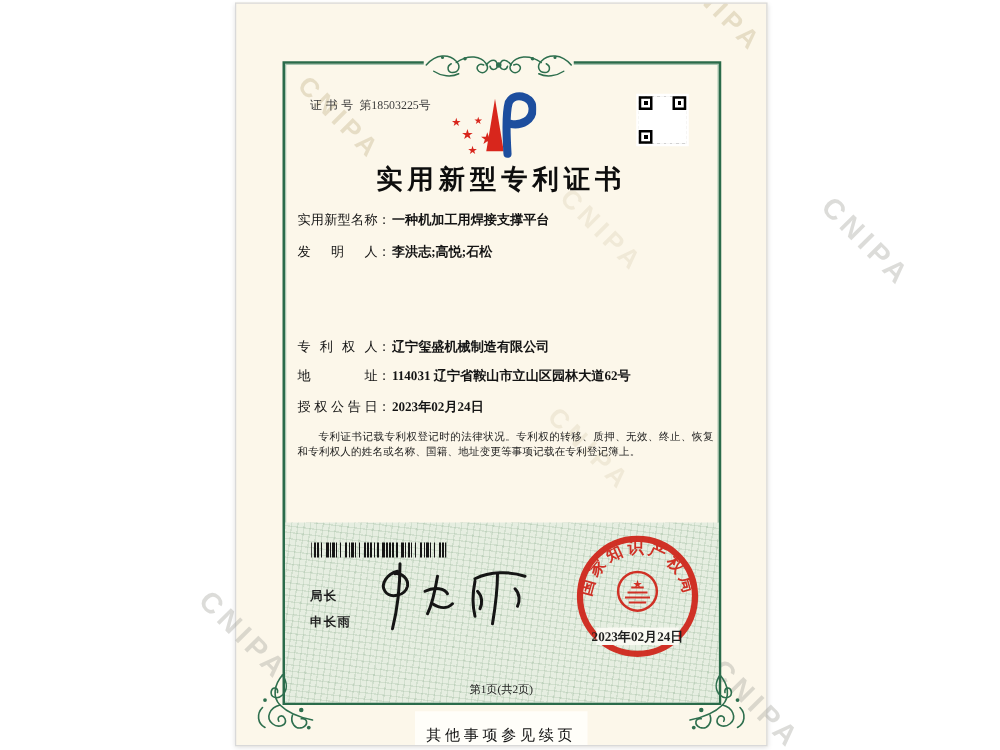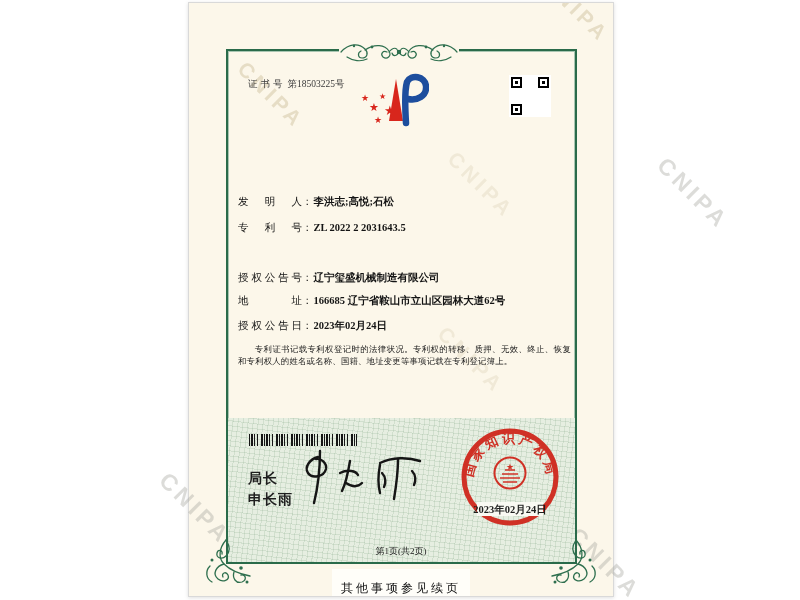--- a/index.html
+++ b/index.html
@@ -58,21 +58,21 @@
   .paras{position:absolute;left:49px;top:341px;width:333px;font-size:8.4px;line-height:11.7px;
          letter-spacing:.2px;text-align:justify;color:#1b1b1b;}
   .paras p{margin:0;text-indent:2em;}
 
   .barcode{position:absolute;left:60px;top:431px;width:108px;height:12px;
          background:repeating-linear-gradient(90deg,#161616 0 1px,transparent 1px 2px,
            #161616 2px 4px,transparent 4px 5px,#161616 5px 6px,transparent 6px 8px,
            #161616 8px 9px,transparent 9px 12px,#161616 12px 14px,transparent 14px 15px);}
 
   .director-title,.director-name{position:absolute;left:59px;color:#1f1f1f;font-weight:bold;
-         font-size:14px;font-family:"Liberation Sans","DejaVu Sans",sans-serif;letter-spacing:1px;}
+         font-size:10px;font-family:"Liberation Sans","DejaVu Sans",sans-serif;letter-spacing:1px;}
   .director-title{top:467px;}
   .director-name{top:488px;}
 
   .sig-svg{position:absolute;left:95px;top:440px;}
   .seal-svg{position:absolute;left:266px;top:421px;opacity:.93;}
 
   .pageinfo{position:absolute;top:542px;left:0;width:100%;text-align:center;
             font-size:9px;color:#222;z-index:4;}
   .contnote{position:absolute;top:566px;left:50%;transform:translateX(-50%);
             background:#fffef9;padding:11px 9px;font-size:12px;letter-spacing:3px;
@@ -146,32 +146,33 @@
       <path d="M37,6 L44,48 L30,48 Z" fill="#d8261c"></path>
       <path d="M47,50 C46,34 46,16 48,9 C52,1 66,3 67,13 C68,23 58,28 49,26" fill="none" stroke="#1d4e9e" stroke-width="6.5" stroke-linecap="round"></path>
     </svg>
 
     <div class="qr">
       <div class="f tl"></div>
       <div class="f tr"></div>
       <div class="f bl"></div>
     </div>
 
-
+    <div class="title">实用新型专利证书</div>
+
+    <div class="frow" style="top:166px;">
+      <span class="flabel">实用新型名称</span><span>：</span><span class="fval">一种机加工用焊接支撑平台</span>
+    </div>
     <div class="frow" style="top:192px;">
       <span class="flabel">发明人</span><span>：</span><span class="fval">李洪志;高悦;石松</span>
     </div>
-    <div class="frow" style="top:218px;">
-      <span class="flabel">专利号</span><span>：</span><span class="fval">ZL 2022 2 2031643.5</span>
-    </div>
     <div class="frow" style="top:268px;">
-      <span class="flabel">授权公告号</span><span>：</span><span class="fval">辽宁玺盛机械制造有限公司</span>
+      <span class="flabel">专利权人</span><span>：</span><span class="fval">辽宁玺盛机械制造有限公司</span>
     </div>
     <div class="frow" style="top:291px;">
-      <span class="flabel">地址</span><span>：</span><span class="fval">166685 辽宁省鞍山市立山区园林大道62号</span>
+      <span class="flabel">地址</span><span>：</span><span class="fval">114031 辽宁省鞍山市立山区园林大道62号</span>
     </div>
     <div class="frow" style="top:316px;">
       <span class="flabel">授权公告日</span><span>：</span><span class="fval">2023年02月24日</span>
     </div>
 
     <div class="paras">
       <p>专利证书记载专利权登记时的法律状况。专利权的转移、质押、无效、终止、恢复和专利权人的姓名或名称、国籍、地址变更等事项记载在专利登记簿上。</p>
     </div>
 
     <div class="barcode"></div>

